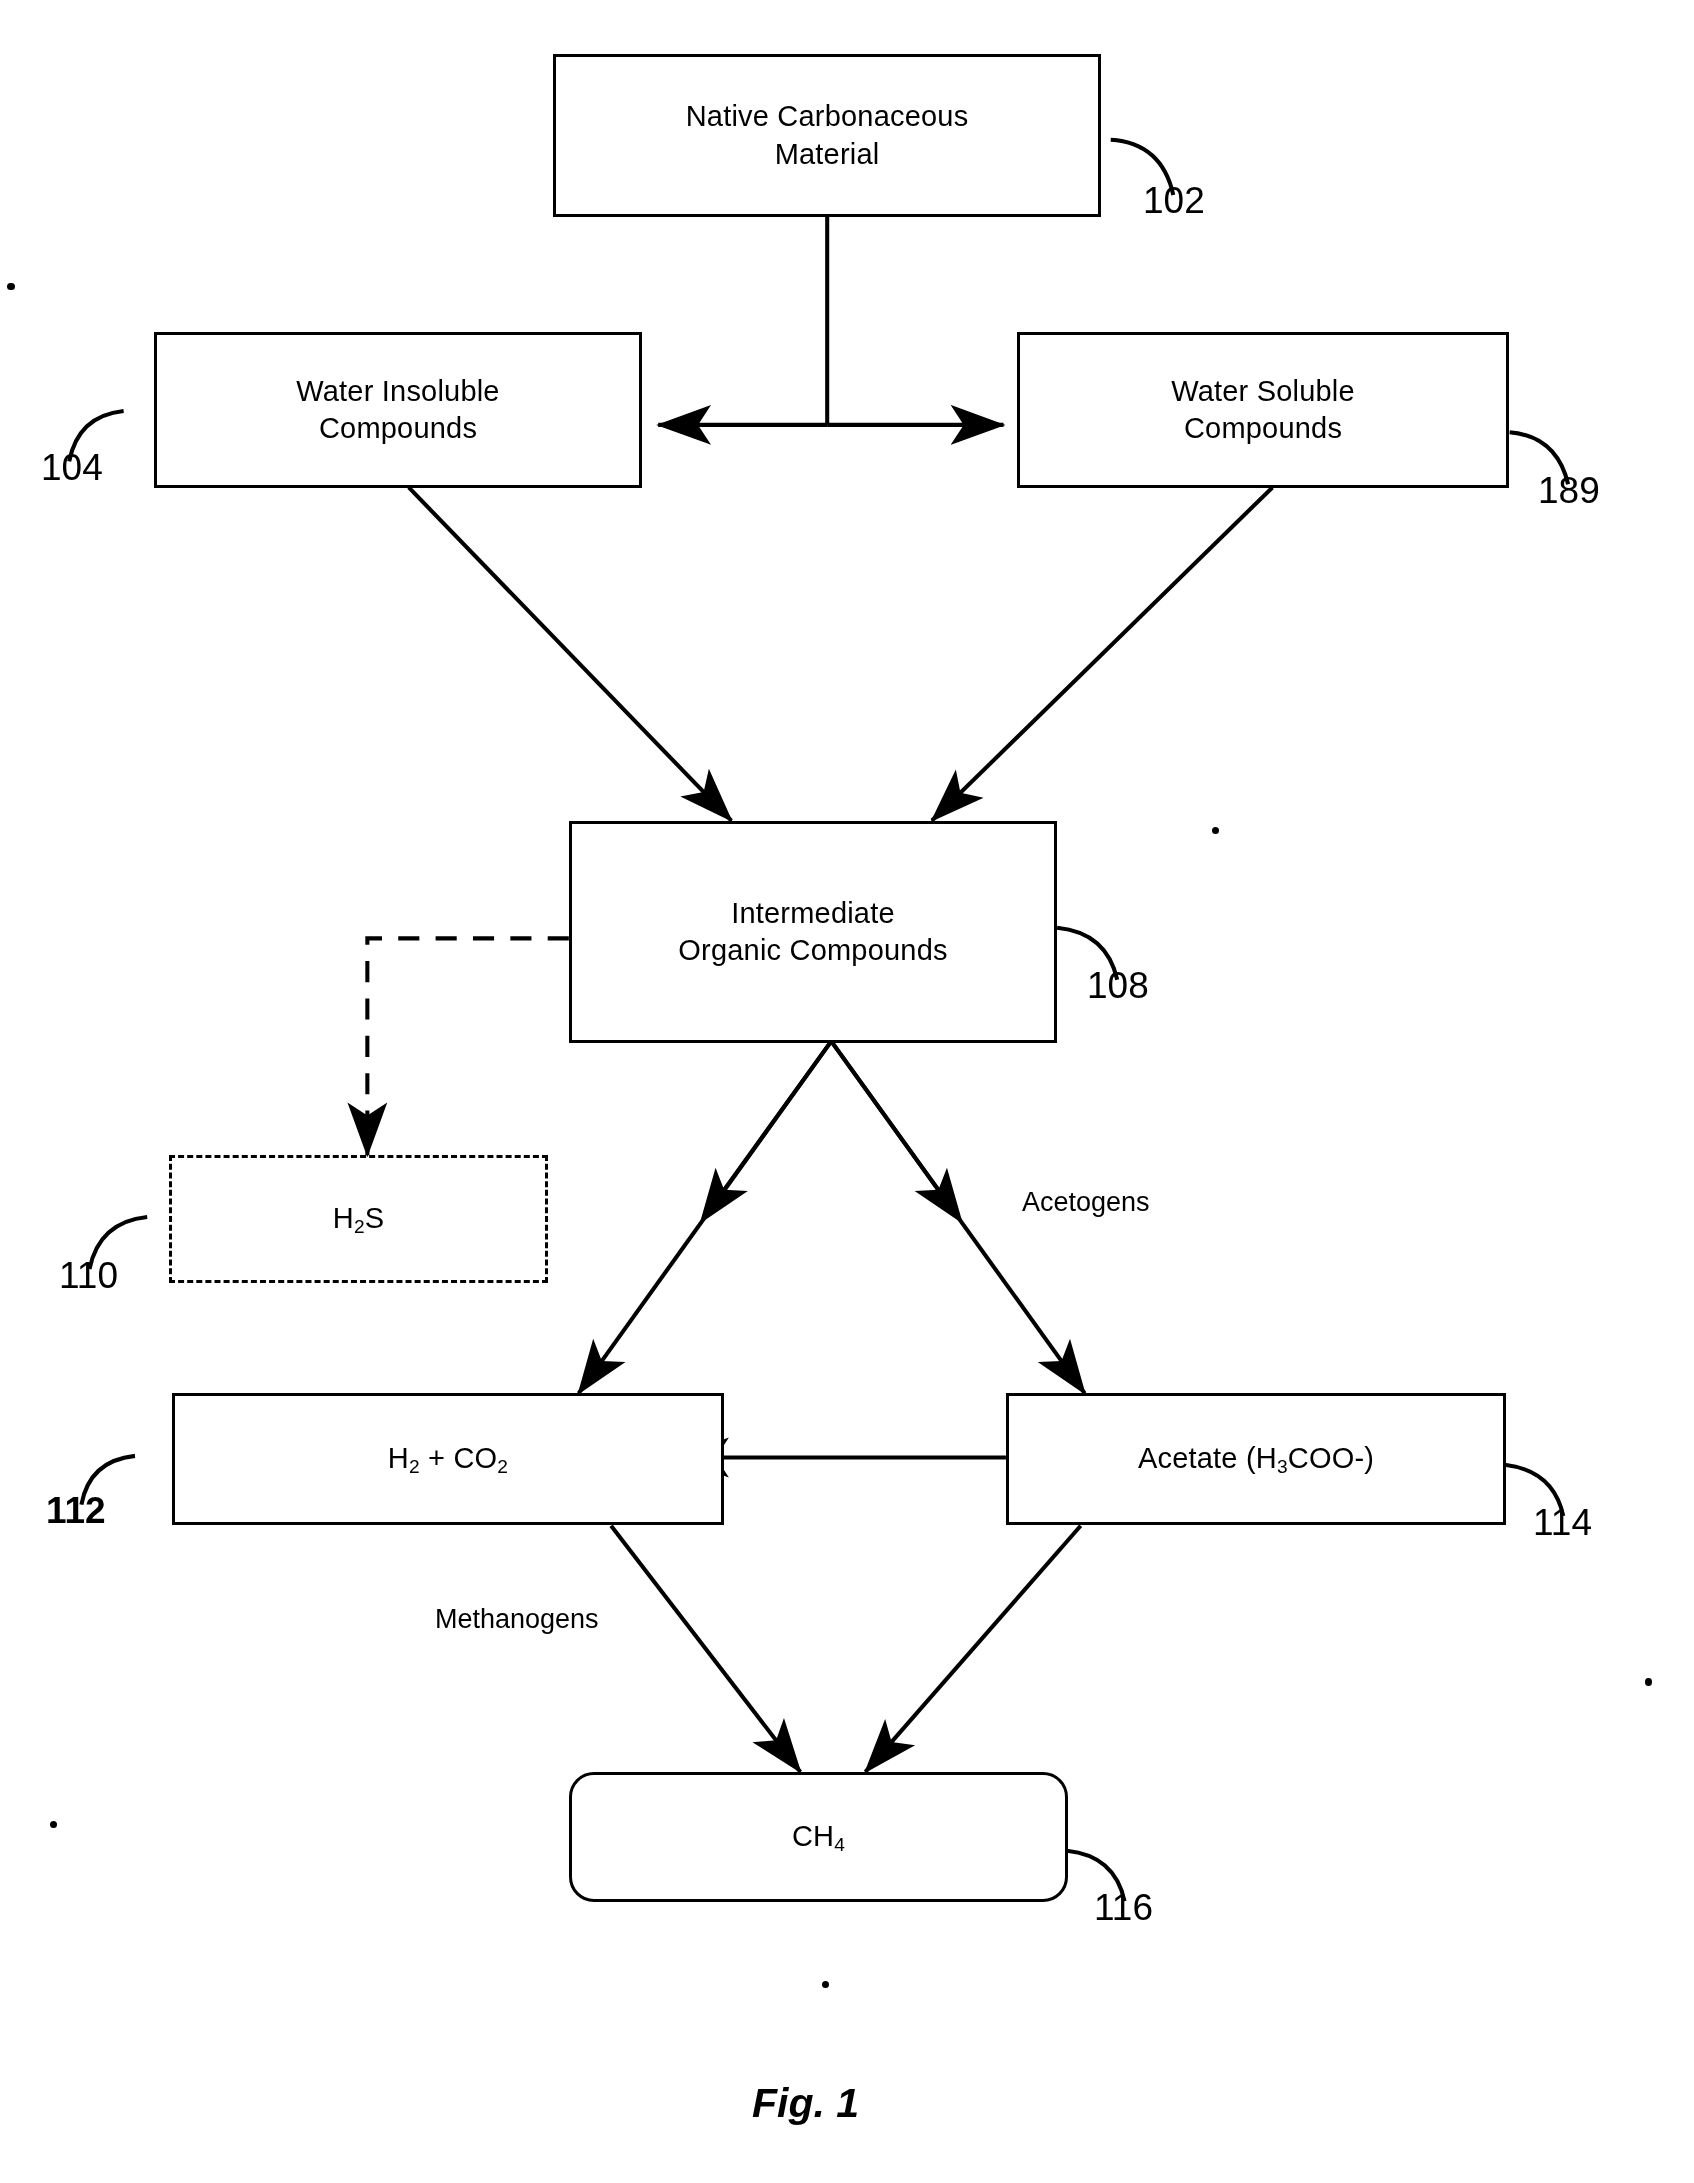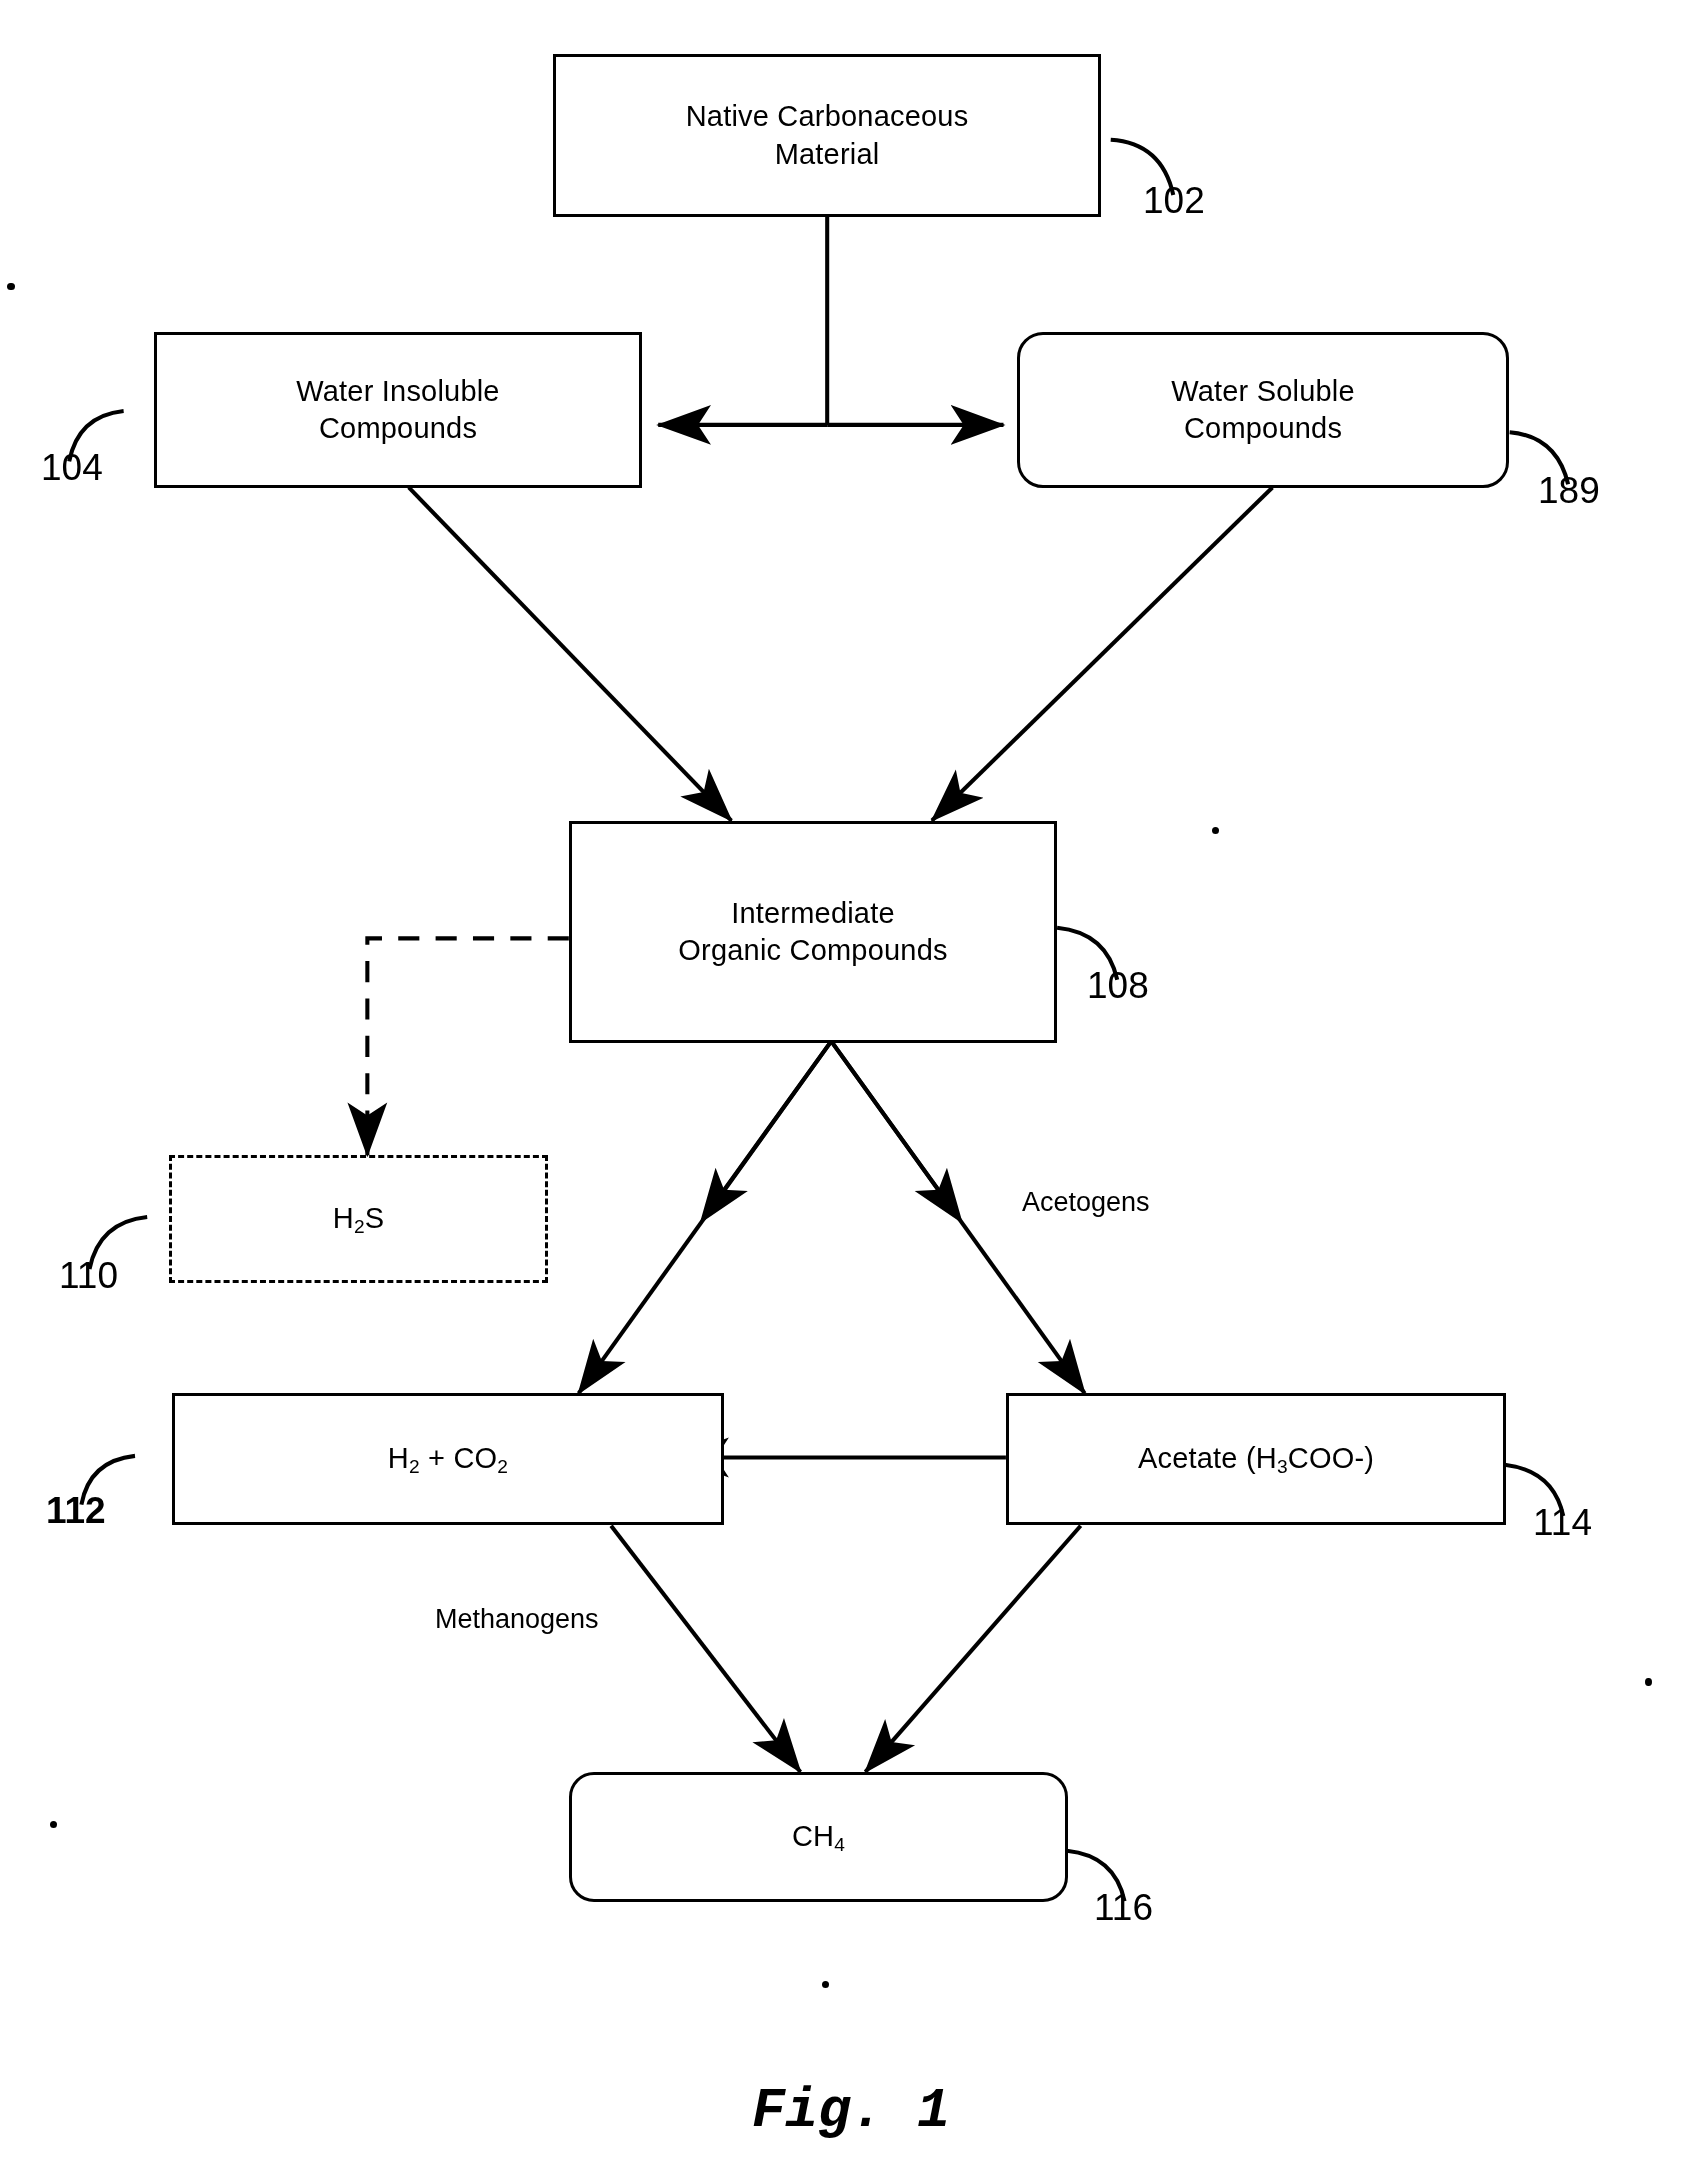--- a/index.html
+++ b/index.html
@@ -57,26 +57,25 @@
   .edge-label {
     position: absolute;
     font-size: 27px;
     line-height: 1.3;
     text-align: center;
     white-space: pre-line;
     z-index: 4;
   }
   .fig-caption {
     position: absolute;
-    font-size: 55px;
+    font-size: 41px;
     font-weight: bold;
     font-style: italic;
     z-index: 4;
     white-space: nowrap;
-    font-family: Liberation Mono, monospace;
   }
   .speck {
     position: absolute;
     background: #000000;
     border-radius: 50%;
     z-index: 1;
   }
   sub {
     font-size: 0.66em;
     vertical-align: baseline;
@@ -171,21 +170,21 @@
   <div class="node solid" style="left:553px; top:54px; width:548px; height:163px;">
     <span class="node-label">Native Carbonaceous
 Material</span>
   </div>
 
   <div class="node solid" style="left:154px; top:332px; width:488px; height:156px;">
     <span class="node-label">Water Insoluble
 Compounds</span>
   </div>
 
-  <div class="node solid" style="left:1017px; top:332px; width:492px; height:156px;border-radius:26px;">
+  <div class="node solid" style="left:1017px; top:332px; width:492px; height:156px;">
     <span class="node-label">Water Soluble
 Compounds</span>
   </div>
 
   <div class="node solid" style="left:569px; top:821px; width:488px; height:222px;">
     <span class="node-label">Intermediate
 Organic Compounds</span>
   </div>
 
   <div class="node dashed" style="left:169px; top:1155px; width:379px; height:128px;">

